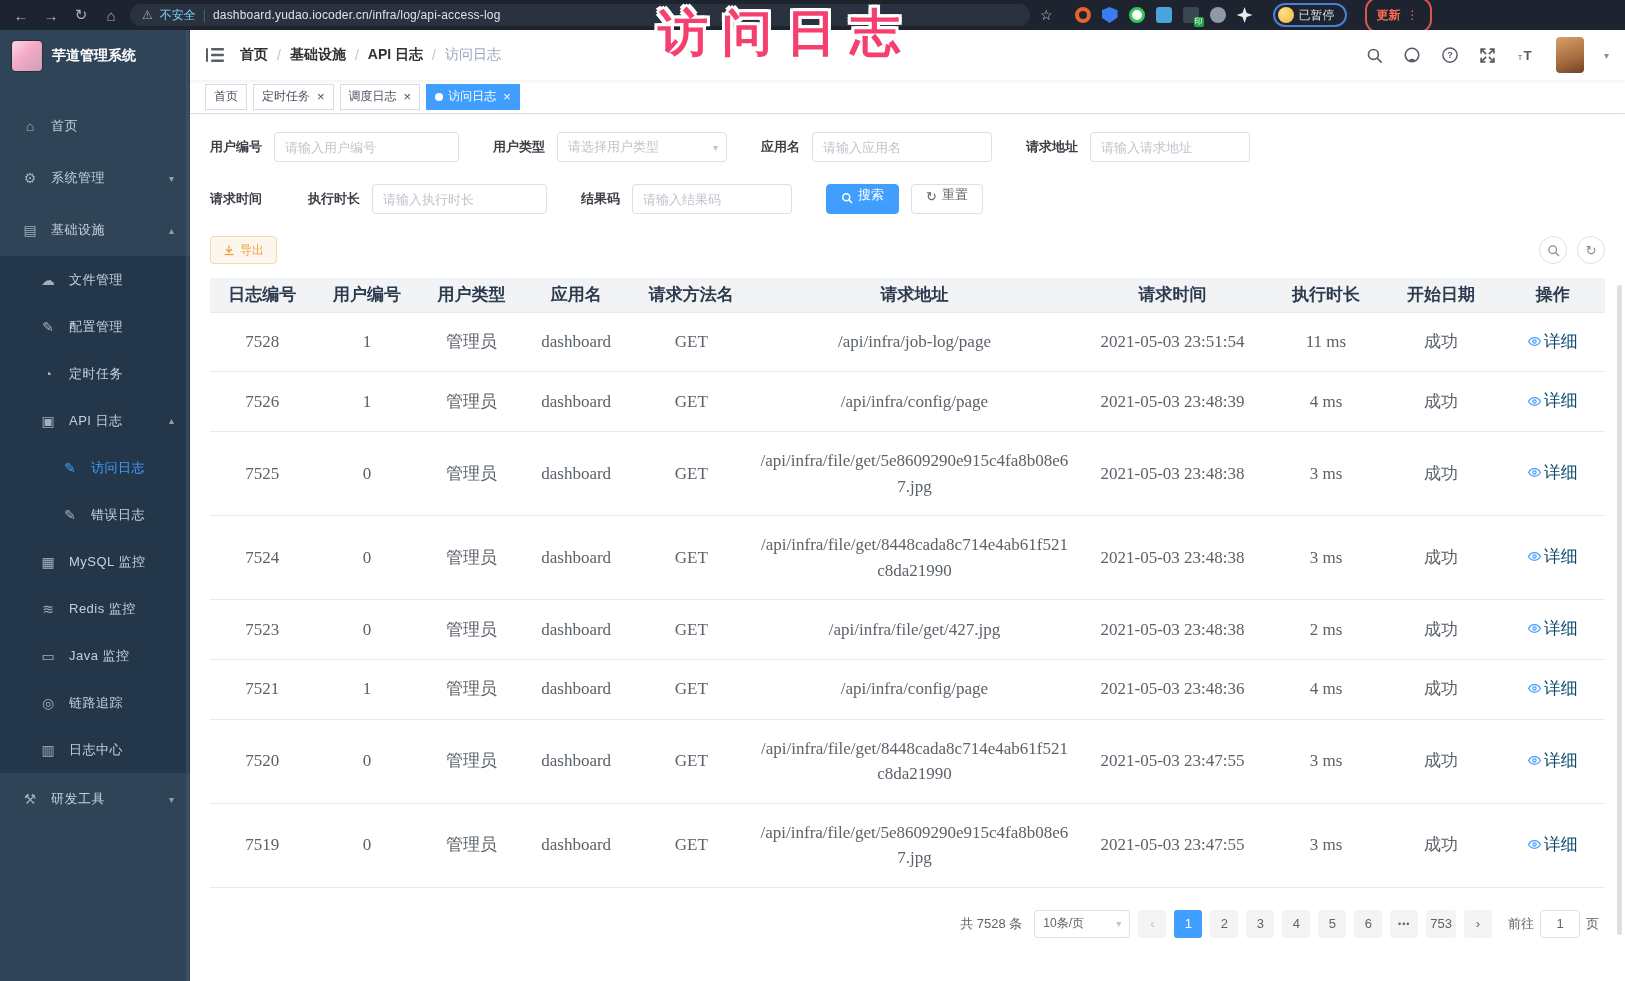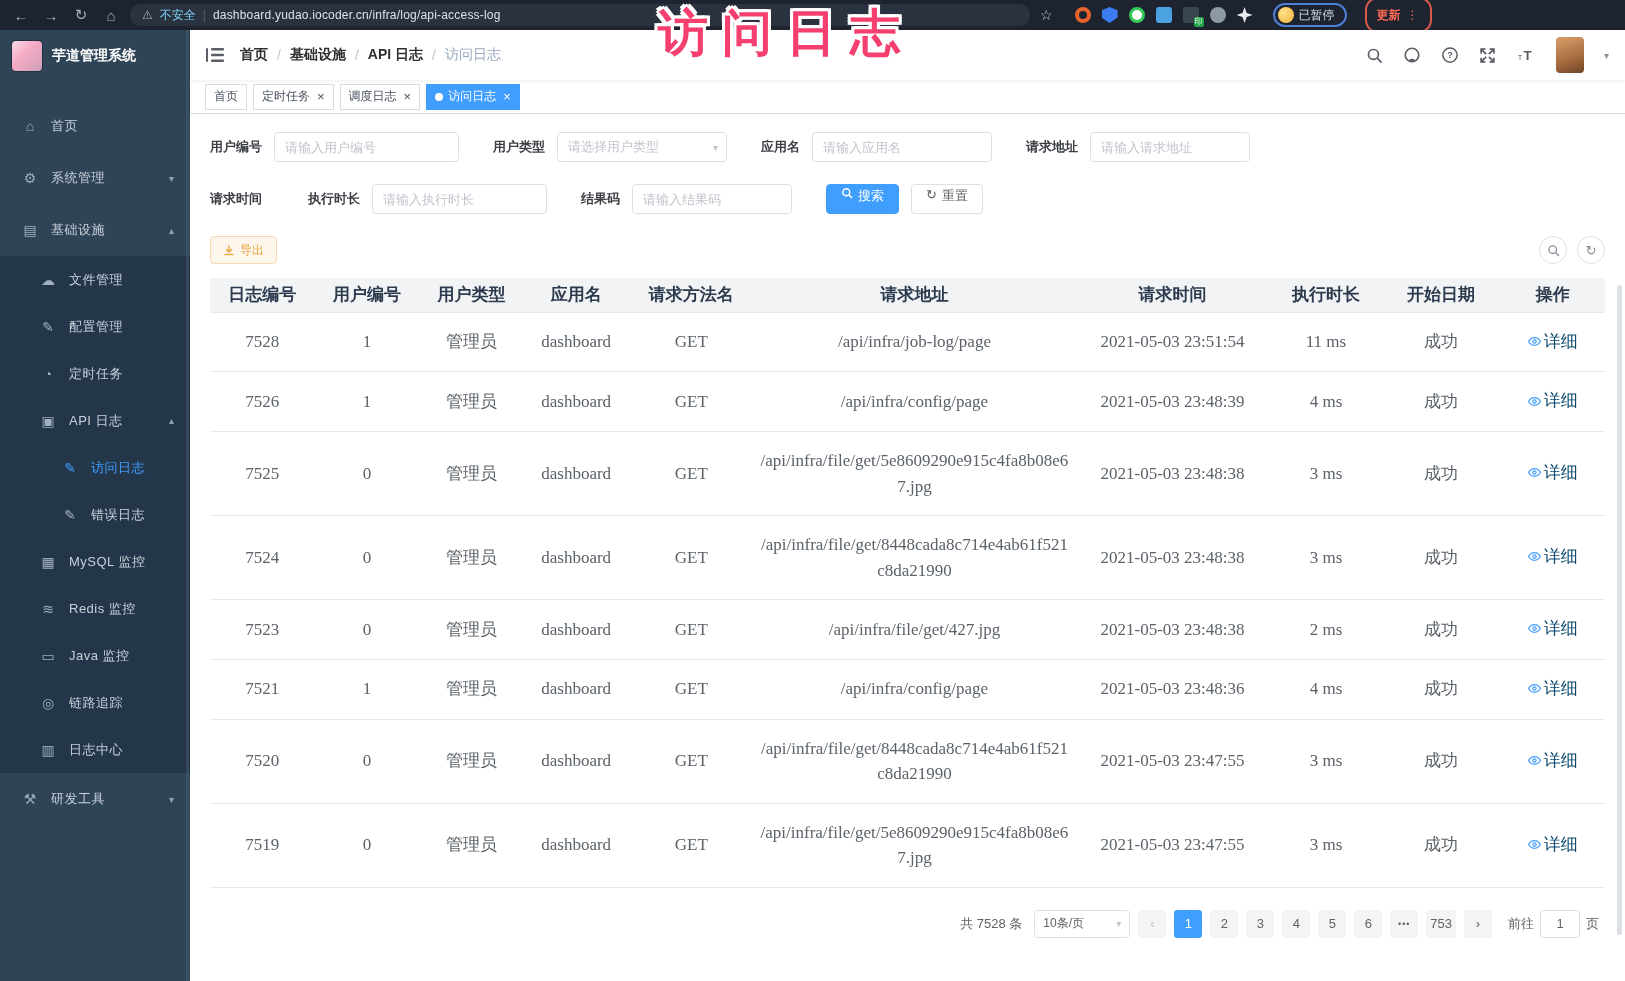--- a/index.html
+++ b/index.html
@@ -80,21 +80,21 @@
   .filter-row { display:flex; align-items:center; margin-bottom:22px; }
   .ff { display:flex; align-items:center; margin-right:34px; }
   .ff-label { font-weight:bold; color:#3c3f45; margin-right:12px; white-space:nowrap; font-size:13px; }
   .el-input { height:30px; border:1px solid #dcdfe6; border-radius:4px; padding:0 10px; font-size:13px; color:#606266; outline:none; font-family:inherit; }
   .el-input::placeholder { color:#c0c4cc; }
   .w185{width:185px} .w170{width:170px} .w180{width:180px} .w160{width:160px} .w175{width:175px}
   .el-select { height:30px; border:1px solid #dcdfe6; border-radius:4px; display:flex; align-items:center; padding:0 8px 0 10px; color:#c0c4cc; cursor:pointer; }
   .el-select .caret { margin-left:auto; font-size:10px; color:#c0c4cc; }
   .el-date { width:220px; height:30px; border:1px solid #dcdfe6; border-radius:4px; display:flex; align-items:center; gap:8px; padding:0 10px; color:#c0c4cc; cursor:pointer; }
   .el-date .sep { color:#c0c4cc; }
-  .btn { height:30px; border-radius:4px; display:inline-flex; align-items:flex-start; gap:5px; padding:2px 14px; font-size:13px; cursor:pointer; border:1px solid #dcdfe6; background:#fff; color:#606266; }
+  .btn { height:30px; border-radius:4px; display:inline-flex; align-items:flex-end; gap:5px; padding:9px 14px; font-size:13px; cursor:pointer; border:1px solid #dcdfe6; background:#fff; color:#606266; }
   .btn.primary { background:#409eff; border-color:#409eff; color:#fff; }
   .btn + .btn { margin-left:12px; }
   .reset-ico { font-size:13px; }
 
   .toolbar-row { display:flex; align-items:center; margin:2px 0 14px; }
   .export-btn { height:28px; border:1px solid #f5dab1; background:#fdf6ec; color:#e6a23c; border-radius:4px; display:inline-flex; align-items:center; gap:5px; padding:0 12px; font-size:12px; cursor:pointer; }
   .tool-circles { margin-left:auto; display:flex; gap:10px; }
   .circle-btn { width:28px; height:28px; border:1px solid #dcdfe6; border-radius:50%; display:flex; align-items:center; justify-content:center; color:#8a8f99; cursor:pointer; font-size:13px; background:#fff; }
 
   

